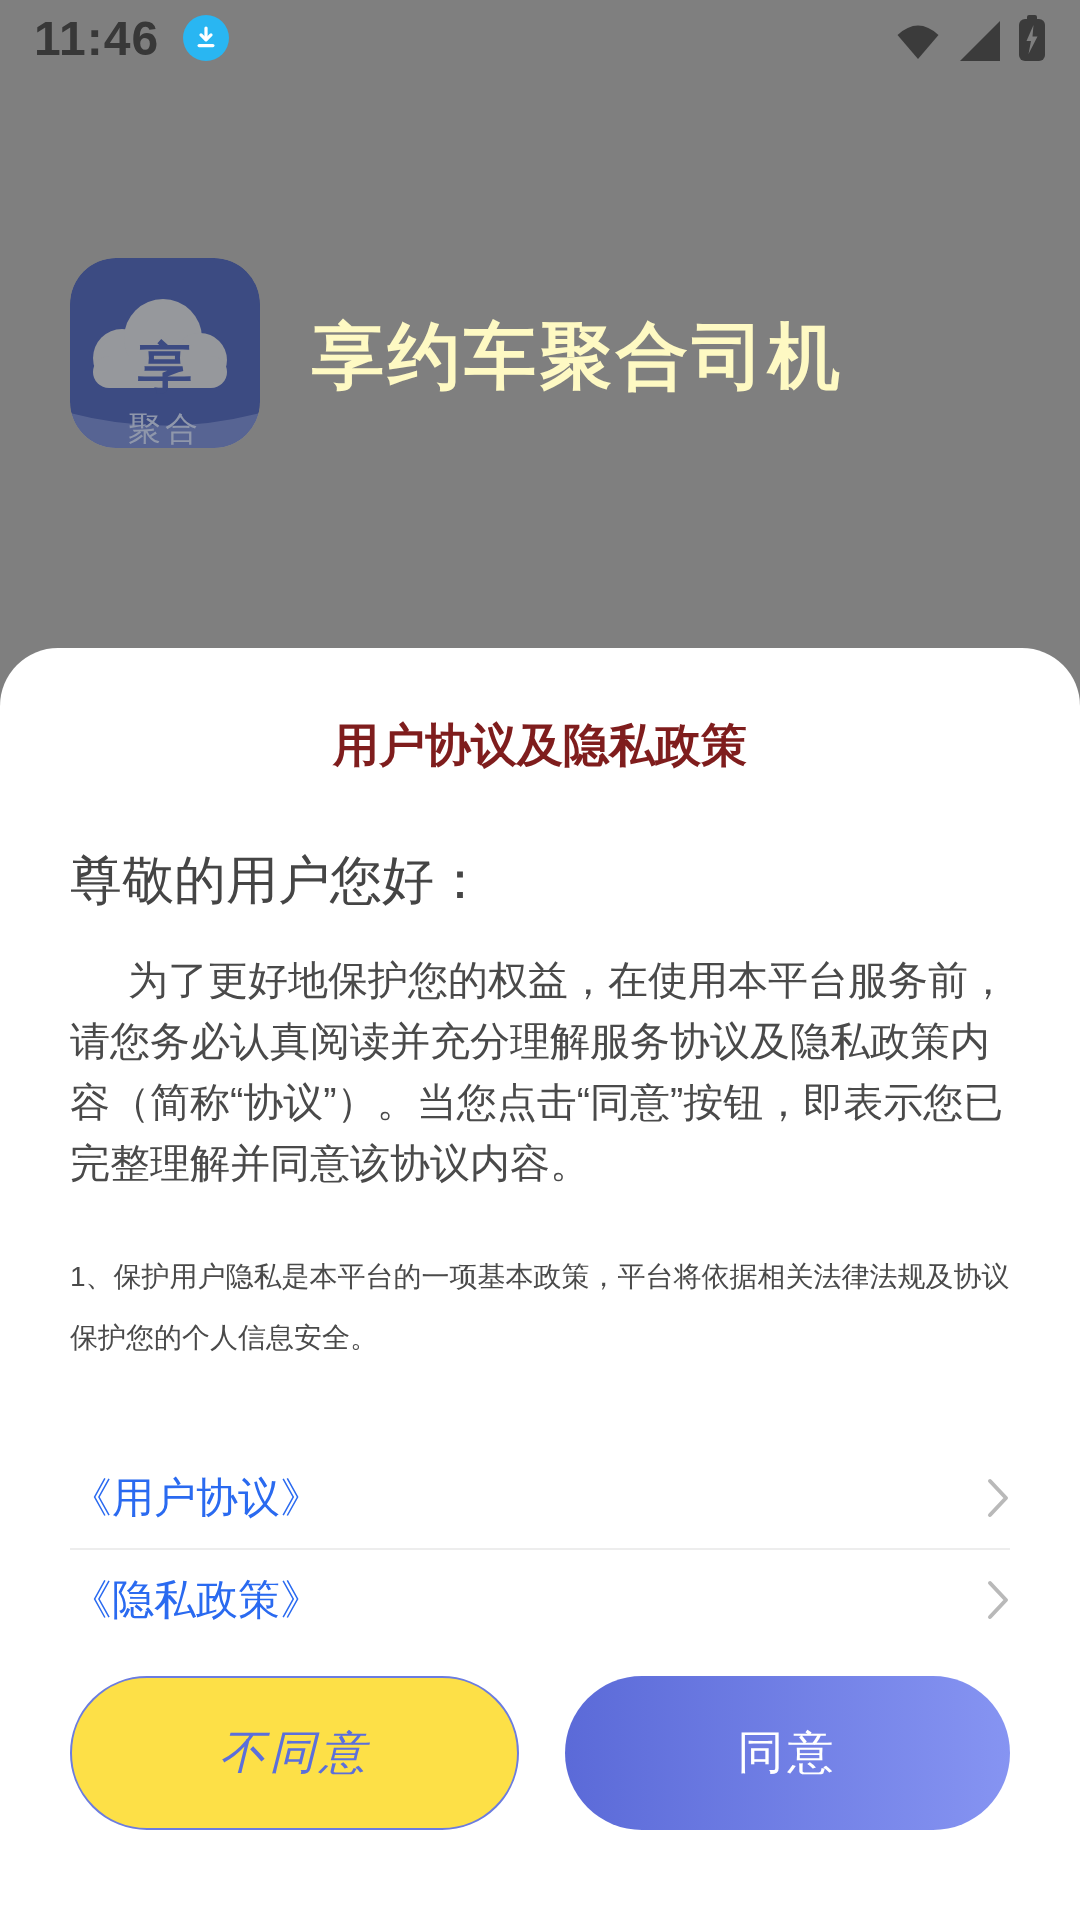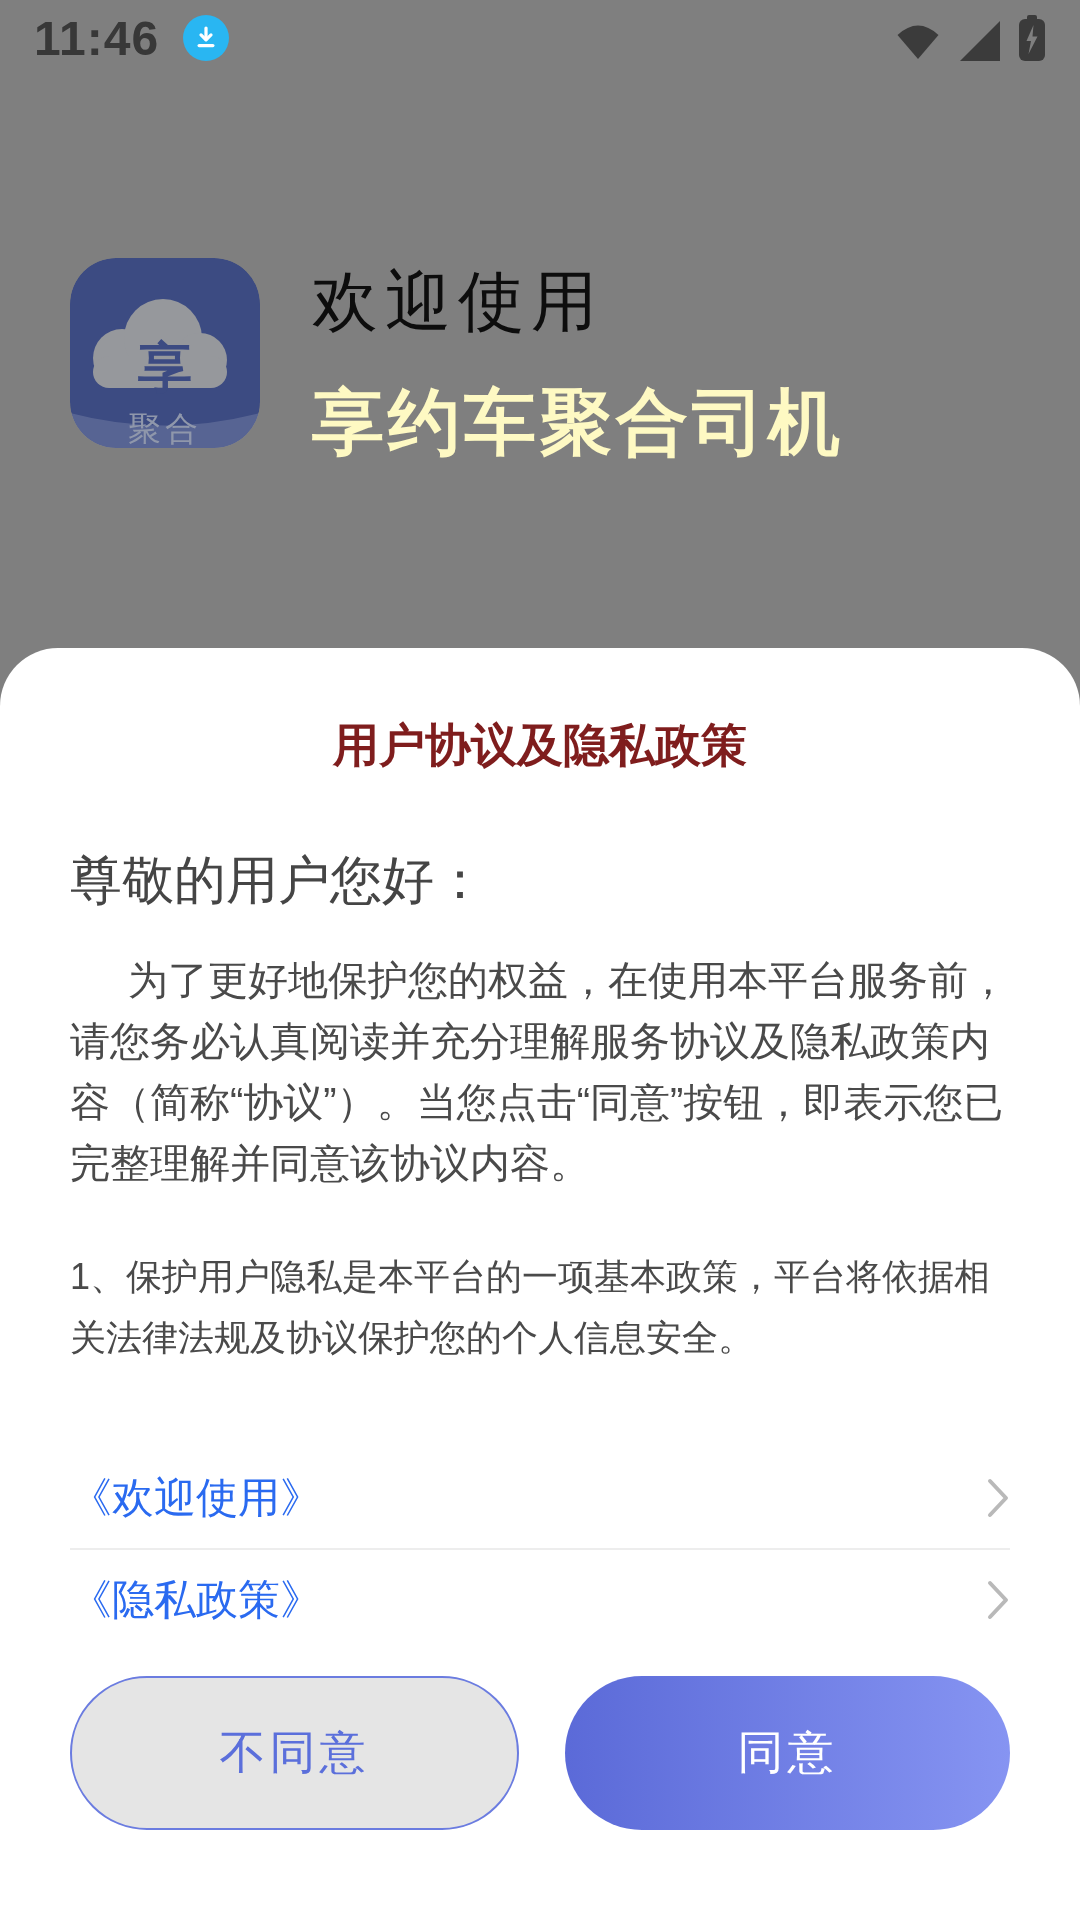--- a/index.html
+++ b/index.html
@@ -30,38 +30,38 @@
 
   
   .sheet {
     position:absolute; left:0; right:0; top:648px; bottom:0;
     background:#fff; border-radius:58px 58px 0 0;
     padding:0 70px; box-sizing:border-box;
   }
   .sheet-title { margin:74px 0 0; text-align:center; font-size:46px; font-weight:bold; color:#7f1d1d; line-height:1; }
   .greeting { margin-top:86px; font-size:52px; color:#454545; line-height:1; }
   .para { margin-top:44px; font-size:40px; color:#4a4a4a; line-height:61px; text-indent:58px; }
-  .item1 { margin-top:52px; font-size:36px; color:#4a4a4a; line-height:61px; }
+  .item1 { margin-top:52px; font-size:28px; color:#4a4a4a; line-height:61px; }
 
   .links { margin-top:80px; }
   .link-row {
     height:100px; display:flex; align-items:center; justify-content:space-between;
     cursor:pointer; background:#fff;
   }
   .link-row.first { border-bottom:2px solid #ededed; }
   .link-label { font-size:42px; color:#2a6af0; }
 
   .btn-row { margin-top:26px; display:flex; gap:46px; }
   .btn {
     flex:1; height:154px; border-radius:78px; box-sizing:border-box;
     display:flex; align-items:center; justify-content:center;
     font-size:46px; letter-spacing:4px; cursor:pointer;
     font-family:inherit;
   }
-  .btn-disagree { background:#e5e5e5; border:2px solid #6b7ce0; color:#5b6fdb; }
+  .btn-disagree { background:#fde047; border:2px solid #6b7ce0; color:#5b6fdb;font-style:italic; }
   .btn-agree { background:linear-gradient(90deg,#5b6ad8 0%,#8694f2 100%); border:none; color:#fff; }
 </style>
 </head>
 <body>
 
 <div class="screen">
 
   <div class="status-bar">
     <span class="sb-time">11:46</span>
     <span class="dl-badge">
@@ -100,37 +100,36 @@
           <circle cx="93" cy="80" r="39"></circle>
           <circle cx="130" cy="102" r="27"></circle>
           <rect x="23" y="98" width="134" height="32" rx="16"></rect>
         </g>
         <text x="95" y="128" font-size="54" font-weight="bold" fill="#3c4b82" text-anchor="middle">享</text>
         <path d="M0 155 Q95 180 190 155 L190 190 L0 190 Z" fill="rgba(255,255,255,0.14)"></path>
         <text x="95" y="182" font-size="33" fill="#8f97ab" text-anchor="middle" letter-spacing="4">聚合</text>
       </g>
     </svg>
     <div class="welcome-text">
-      <div class="welcome-line1">欢迎使用</div>
       <div class="welcome-line2">享约车聚合司机</div>
     </div>
   </div>
 
   <div class="sheet">
     <h1 class="sheet-title">用户协议及隐私政策</h1>
 
     <div class="greeting">尊敬的用户您好：</div>
 
     <div class="para">为了更好地保护您的权益，在使用本平台服务前，请您务必认真阅读并充分理解服务协议及隐私政策内容（简称“协议”）。当您点击“同意”按钮，即表示您已完整理解并同意该协议内容。</div>
 
     <div class="item1">1、保护用户隐私是本平台的一项基本政策，平台将依据相关法律法规及协议保护您的个人信息安全。</div>
 
     <div class="links">
       <div class="link-row first">
-        <span class="link-label">《欢迎使用》</span>
+        <span class="link-label">《用户协议》</span>
         <svg width="24" height="42" viewBox="0 0 24 42" fill="none" stroke="#b9b9b9" stroke-width="4" stroke-linecap="round" stroke-linejoin="round">
           <path d="M4 4 L20 21 L4 38"></path>
         </svg>
       </div>
       <div class="link-row">
         <span class="link-label">《隐私政策》</span>
         <svg width="24" height="42" viewBox="0 0 24 42" fill="none" stroke="#b9b9b9" stroke-width="4" stroke-linecap="round" stroke-linejoin="round">
           <path d="M4 4 L20 21 L4 38"></path>
         </svg>
       </div>

